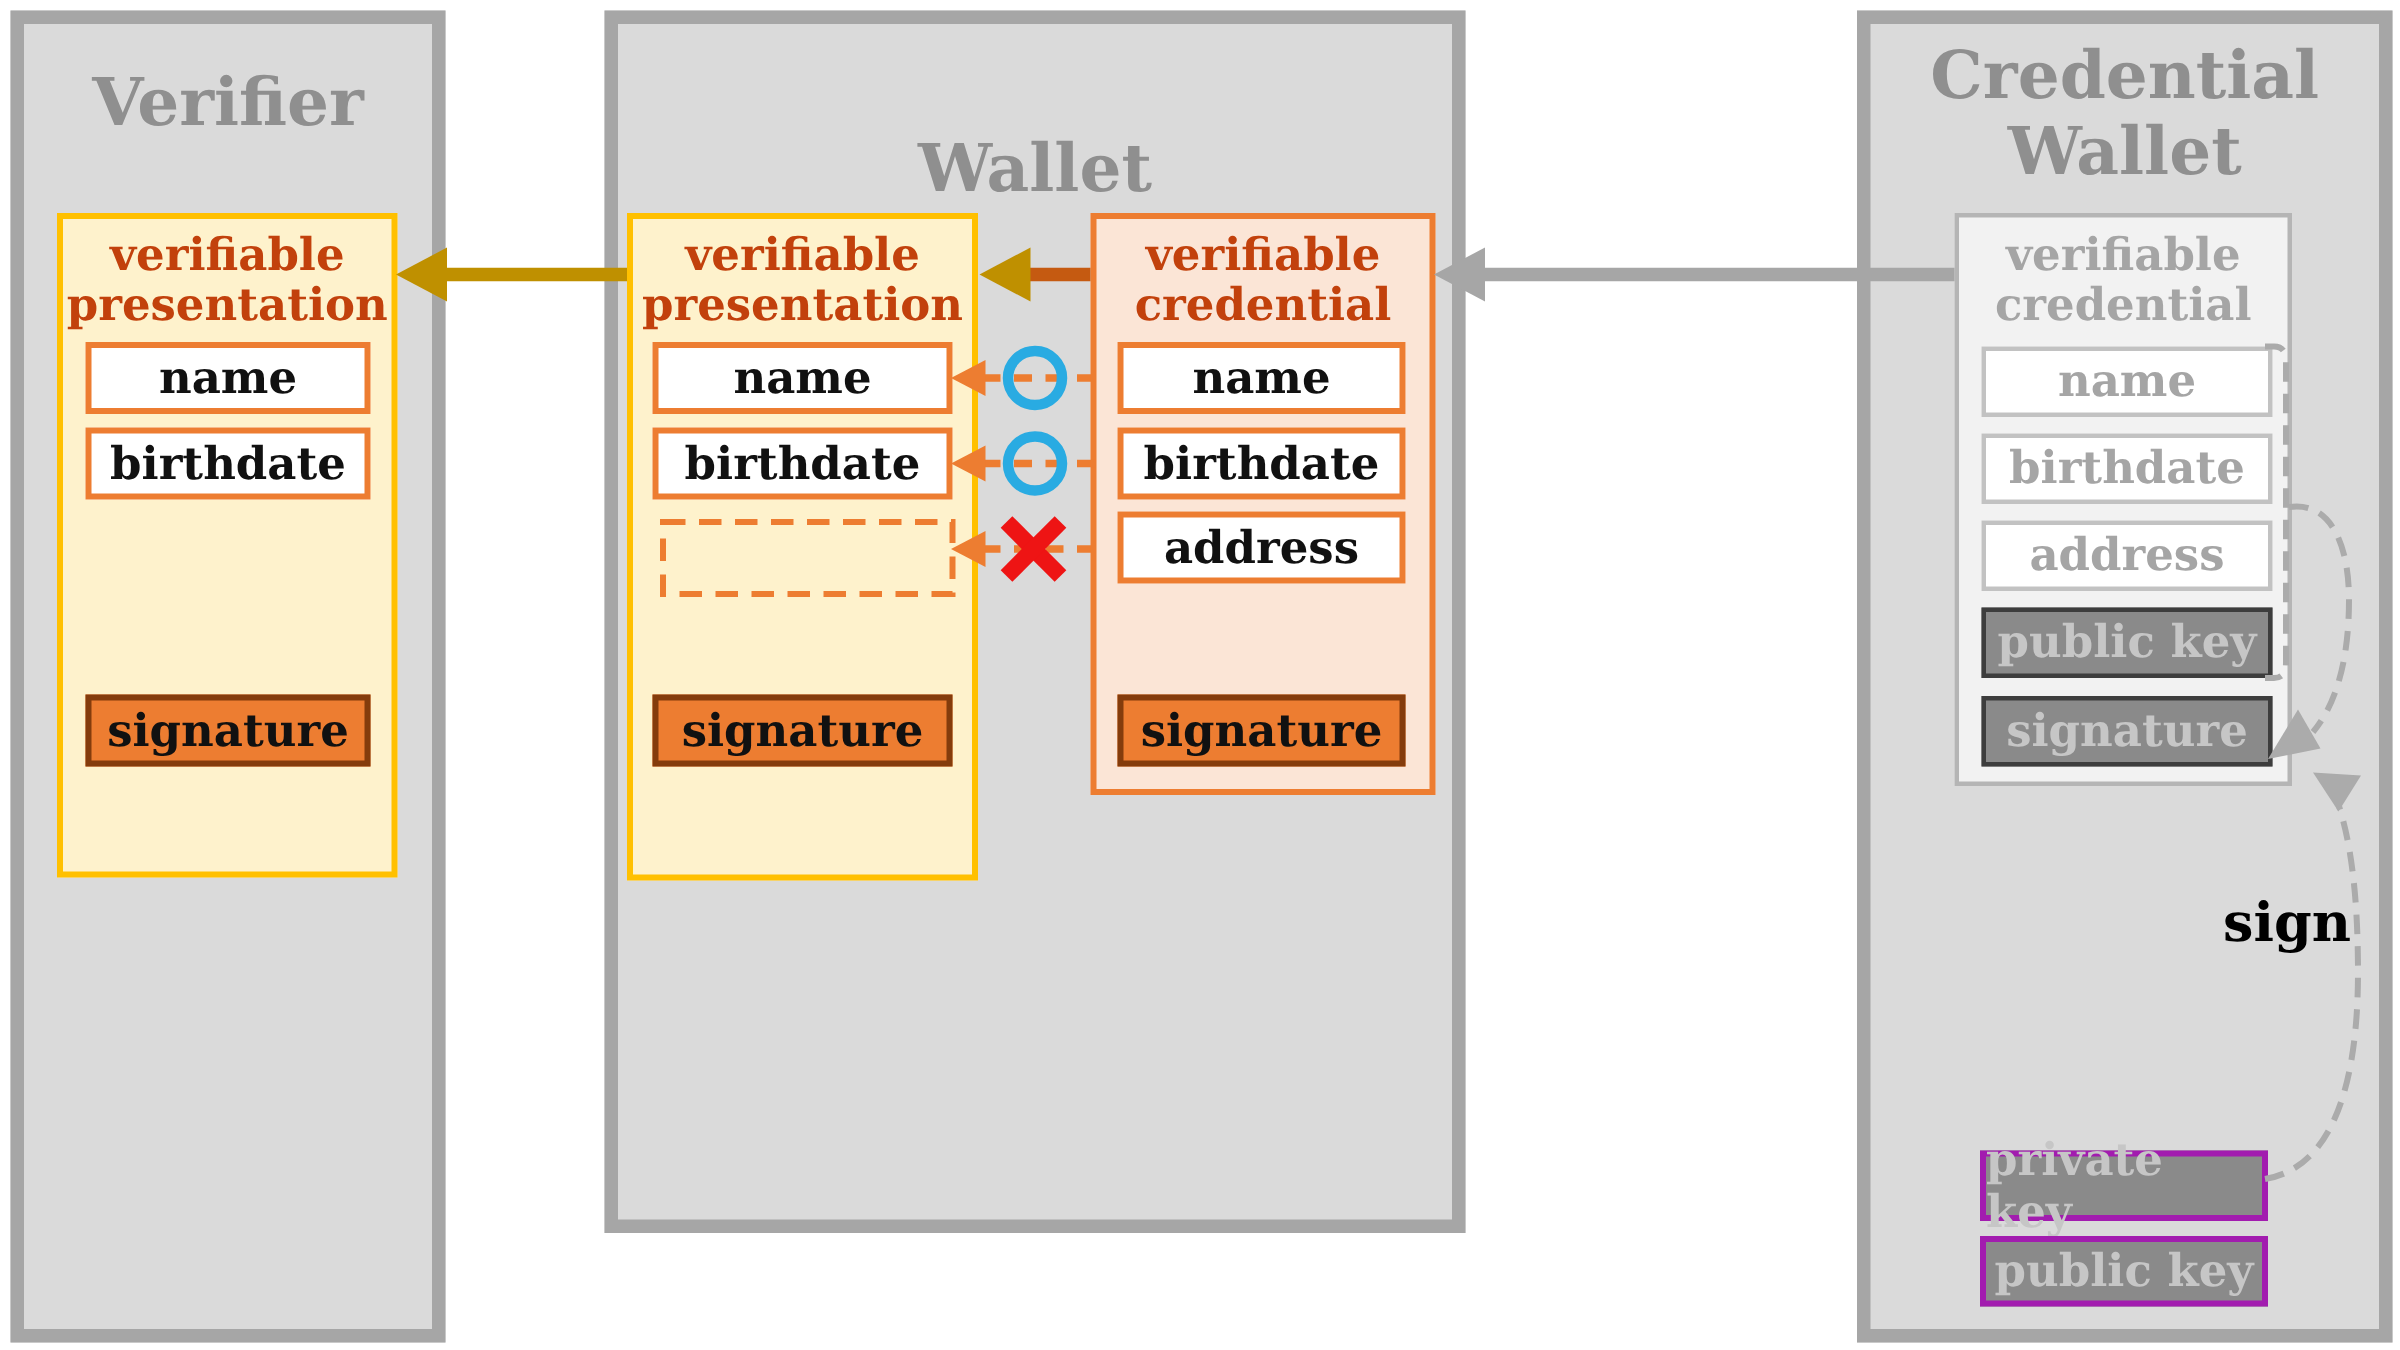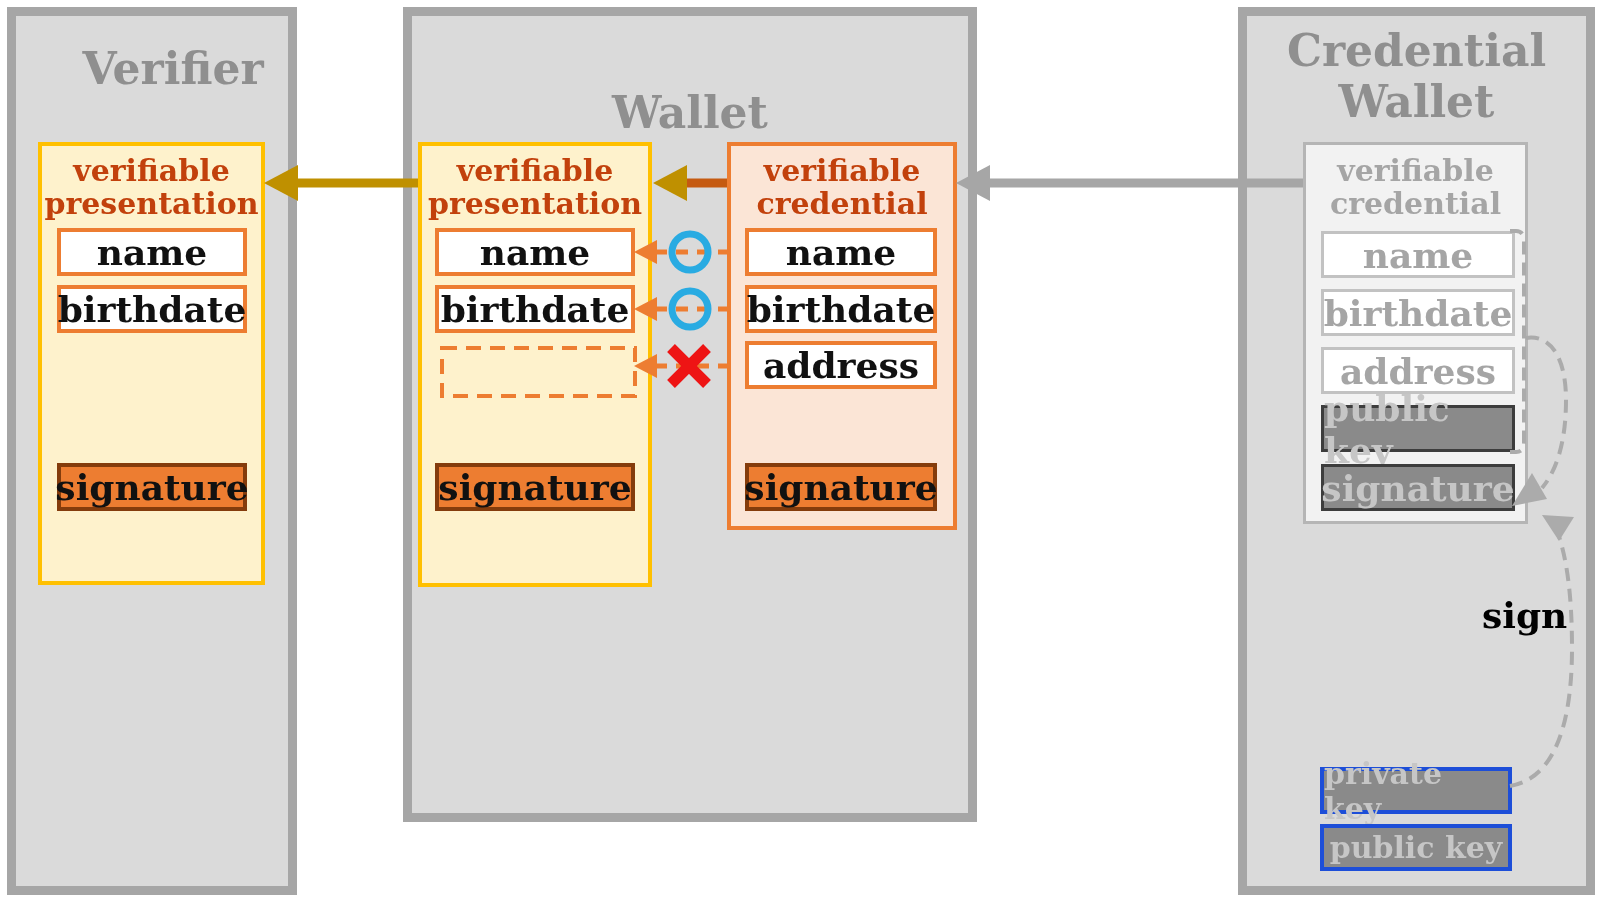--- a/index.html
+++ b/index.html
@@ -9,36 +9,36 @@
   .panel-title{position:absolute;text-align:center;font-weight:bold;color:#8f8f8f;
                font-size:44px;line-height:1.15;}
   .box{position:absolute;box-sizing:border-box;}
   .pres-box{background:#fef2cc;border:4px solid #ffc000;}
   .cred-box{background:#fbe5d6;border:4px solid #ed7d31;}
   .issuer-cred-box{background:#f2f2f2;border:3px solid #b5b5b5;}
   .box-title{position:absolute;left:0;right:0;text-align:center;font-weight:bold;
              color:#c2410c;font-size:30px;line-height:1.1;}
   .box-title.faded{color:#a5a5a5;}
   .field{position:absolute;box-sizing:border-box;display:flex;align-items:center;justify-content:center;
-         background:#ffffff;border:4px solid #ed7d31;color:#111111;font-weight:bold;font-size:36px;}
+         background:#ffffff;border:4px solid #ed7d31;color:#111111;font-weight:bold;font-size:30px;}
   .field.sig{background:#ed7d31;border:4px solid #843c0c;}
   .field.faded{border:3px solid #c2c2c2;color:#a5a5a5;}
   .field.dark{background:#8a8a8a;border:3px solid #3d3d3d;color:#c6c6c6;}
   .field.dark-key{position:absolute;box-sizing:border-box;display:flex;align-items:center;justify-content:center;
-         background:#8a8a8a;border:4px solid #1d4ed8;color:#c6c6c6;font-weight:bold;font-size:30px;}
+         background:#8a8a8a;border:4px solid #a21caf;color:#c6c6c6;font-weight:bold;font-size:30px;}
   .sign-label{position:absolute;font-weight:bold;font-size:36px;color:#000000;text-align:center;}
   #overlay{position:absolute;left:0;top:0;pointer-events:none;}
 </style>
 </head>
 <body>
 
 <div id="canvas">
 
   <div class="panel" style="left:7px;top:7px;width:290px;height:888px;"></div>
-  <div class="panel-title" style="left:7px;top:44px;width:290px;margin-left:21px;">Verifier</div>
+  <div class="panel-title" style="left:7px;top:44px;width:290px;">Verifier</div>
 
   <div class="box pres-box" style="left:38px;top:142px;width:227px;height:443px;">
     <div class="box-title" style="top:8px;">verifiable presentation</div>
     <div class="field" style="left:15px;top:82px;width:190px;height:48px;">name</div>
     <div class="field" style="left:15px;top:139px;width:190px;height:48px;">birthdate</div>
     <div class="field sig" style="left:15px;top:317px;width:190px;height:48px;">signature</div>
   </div>
 
   <div class="panel" style="left:403px;top:7px;width:574px;height:815px;"></div>
   <div class="panel-title" style="left:403px;top:44px;width:574px;margin-top:44px;">Wallet</div>

